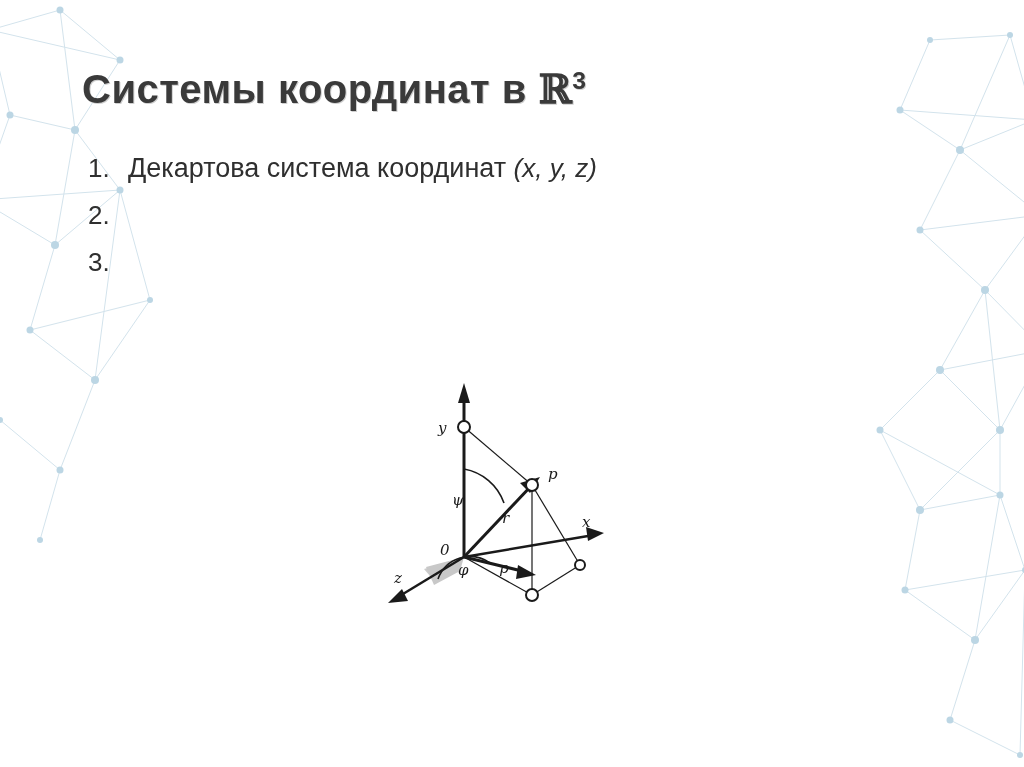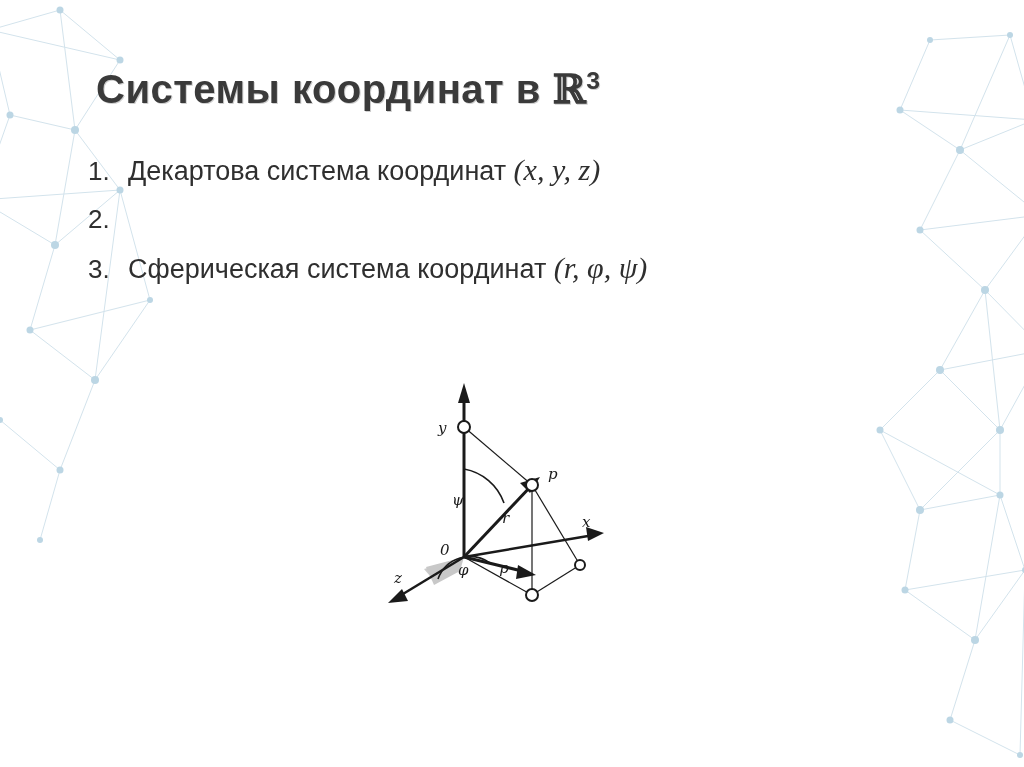--- a/index.html
+++ b/index.html
@@ -27,21 +27,21 @@
   
   .slide {
     position: absolute;
     top: 0; left: 0;
     width: 1024px;
     height: 767px;
   }
 
   .title {
     position: absolute;
-    left: 96px;
+    left: 82px;
     top: 38px;
     width: 860px;
     font-size: 40px;
     font-weight: bold;
     color: #3a3a3a;
     letter-spacing: 0.5px;
     text-shadow: 1px 1px 0 #cfcfcf;
     white-space: nowrap;
   }
   .title .blackboard-r {
@@ -71,23 +71,23 @@
     width: 40px;
     flex: 0 0 40px;
     text-align: left;
     font-size: 26px;
     color: #2f2f2f;
   }
   .list-text {
     flex: 0 1 auto;
   }
   .math {
-    font-family: Liberation Serif, serif;
+    font-family: Liberation Sans, sans-serif;
     font-style: italic;
-    font-size: 30px;
+    font-size: 26px;
   }
 
   
   .figure {
     position: absolute;
     left: 356px;
     top: 357px;
     width: 282px;
     height: 282px;
     background: #ffffff;
@@ -189,21 +189,20 @@
   <ol class="list" style="list-style:none;margin:0;padding:0;">
     <li class="list-item">
       <span class="list-num">1.</span>
       <span class="list-text"><span>Декартова система координат </span><span class="math">(x, y, z)</span></span>
     </li>
     <li class="list-item">
       <span class="list-num">2.</span>
     </li>
     <li class="list-item">
       <span class="list-num">3.</span>
-      <span class="list-text"><span>Сферическая система координат </span><span class="math">(r, φ, ψ)</span></span>
     </li>
   </ol>
 
   <div class="figure">
     <svg width="282" height="282" viewBox="0 0 282 282">
       <rect x="0" y="0" width="282" height="282" fill="#ffffff"></rect>
 
       <path d="M108,200 L68,212 L80,226 L108,200 Z" fill="#cccccc" stroke="none"></path>
       <path d="M108,200 L70,210 L78,228 L104,214 Z" fill="#c8c8c8" stroke="none"></path>
 

